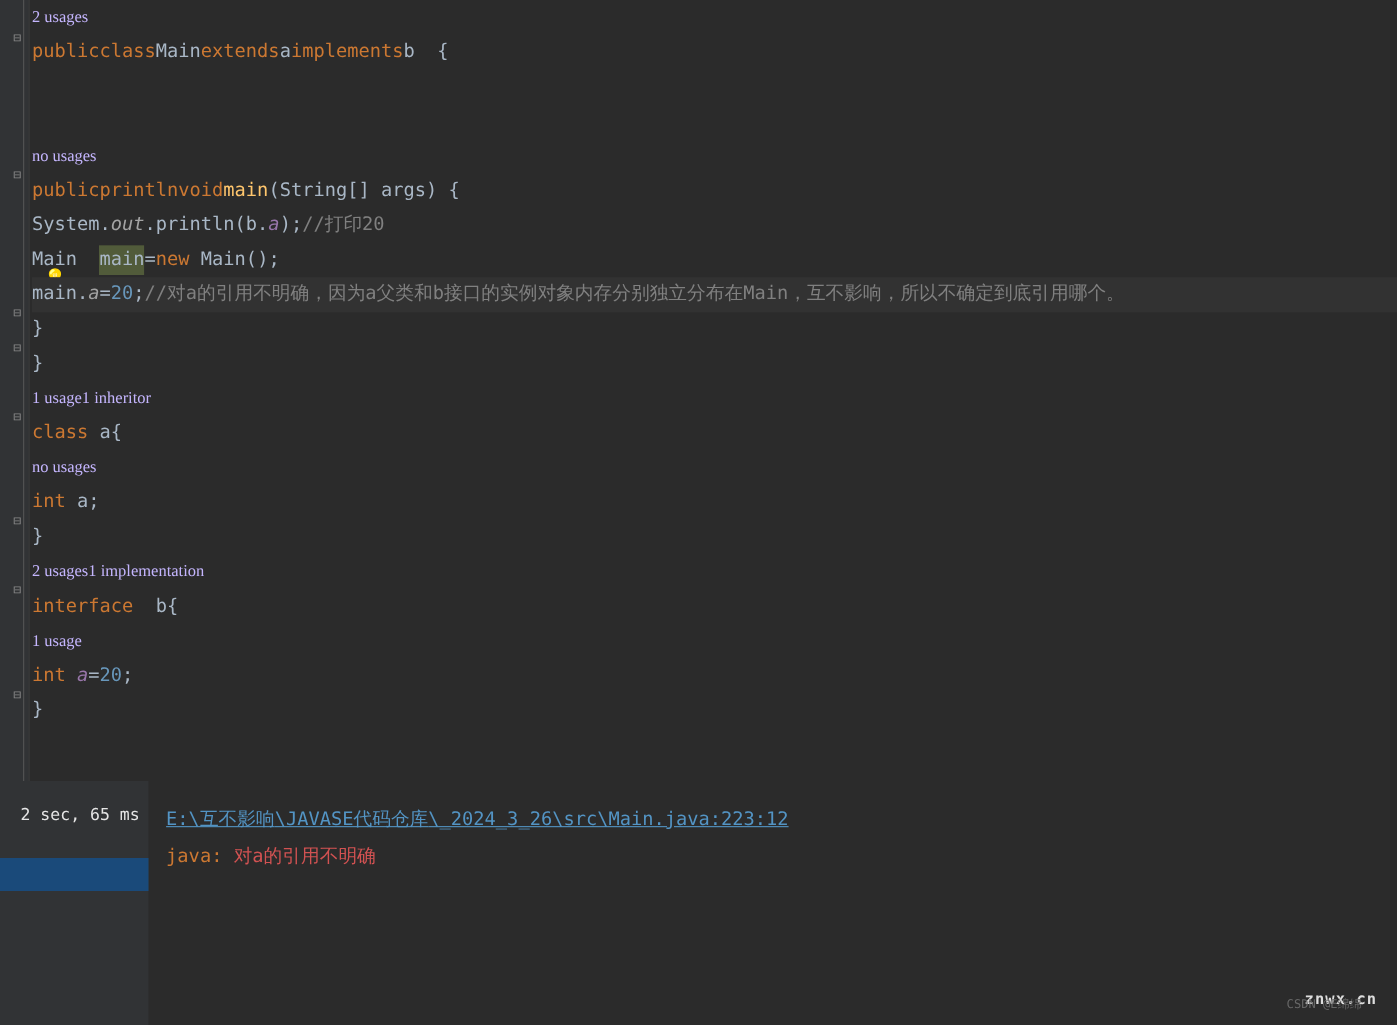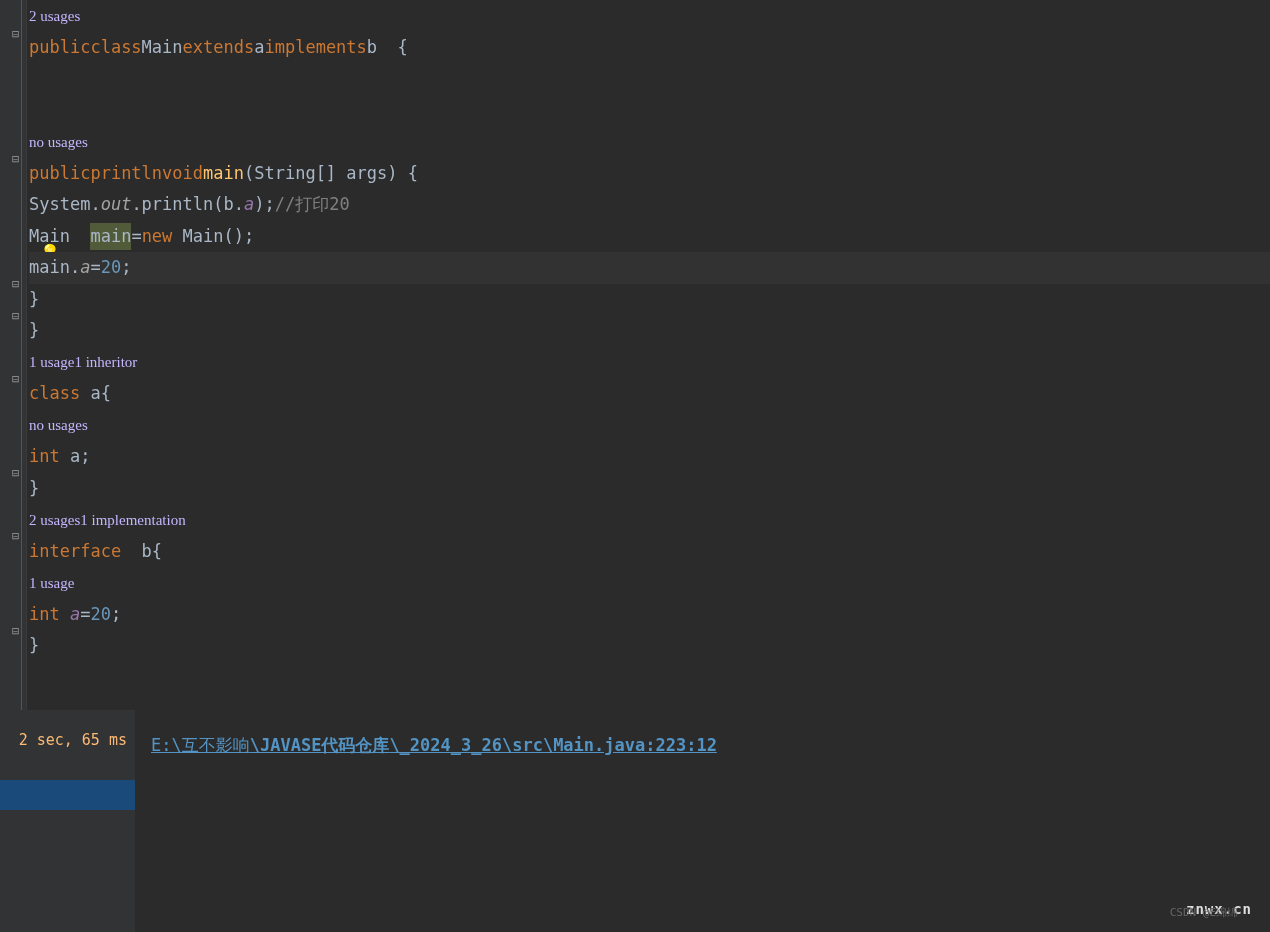--- a/index.html
+++ b/index.html
@@ -77,40 +77,40 @@
   display: flex;
 }
 .error-gutter {
   width: 135px;
   background: #313335;
   padding-top: 18px;
 }
 .error-time {
   text-align: right;
   padding-right: 8px;
-  color: #fdba74;
+  color: #e5e5e5;
   font-size: 15px;
 }
 .blue-bar {
   height: 30px;
   background: #1a4a7a;
   margin-top: 28px;
 }
 .error-content {
   flex: 1;
   padding: 18px 16px;
   font-size: 17px;
   line-height: 2.0;
 }
 .error-link {
   color: #5394c4;
   text-decoration: underline;
   cursor: pointer;
 }
-.error-link .path-bold { font-weight: bold; }
+.error-link .path-bold { font-weight: normal; }
 .java-label { color: #cc7832; }
 .error-text { color: #d25252; }
 .watermark {
   position: absolute;
   bottom: 12px;
   right: 18px;
   color: #ddd;
   font-size: 14px;
   font-weight: bold;
   letter-spacing: 1px;
@@ -143,21 +143,21 @@
     <div class="code-line hint">2 usages</div>
     <div class="code-line">
       <span class="kw">public</span> <span class="kw">class</span> <span>Main</span> <span class="kw">extends</span> <span>a</span>  <span class="kw">implements</span> <span>b</span><span>  {</span>
     </div>
     <div class="code-line"></div>
     <div class="code-line"></div>
     <div class="code-line hint">    <span>no usages</span></div>
     <div class="code-line">    <span class="kw">public</span> <span class="kw">println</span> <span class="kw">void</span> <span class="method">main</span><span>(String[] args) {</span></div>
     <div class="code-line">        <span>System.</span><span class="static-field">out</span><span>.println(b.</span><span class="field-italic">a</span><span>);</span><span class="comment">//打印20</span></div>
     <div class="code-line">        <span>Main  </span><span class="highlight-box">main</span><span>=</span><span class="kw">new</span><span> Main();</span></div>
-    <div class="code-line cursor-line">      <span>main.</span><span class="static-field">a</span><span>=</span><span class="num">20</span><span>;</span></div>
+    <div class="code-line cursor-line">      <span>main.</span><span class="static-field">a</span><span>=</span><span class="num">20</span><span>;</span><span class="comment"><span>//对a的引用不明确，因为a父类和b接口的实例对象内存分别独立分布在</span><span>Main</span><span>，互不影响，所以不确定到底引用哪个。</span></span></div>
     <div class="code-line">    <span>}</span></div>
     <div class="code-line"><span>}</span></div>
     <div class="code-line hint"><span>1 usage</span>   <span>1 inheritor</span></div>
     <div class="code-line"><span class="kw">class</span><span> a{</span></div>
     <div class="code-line hint"> <span>no usages</span></div>
     <div class="code-line"> <span class="kw">int</span><span> a;</span></div>
     <div class="code-line"><span>}</span></div>
     <div class="code-line hint"><span>2 usages</span>   <span>1 implementation</span></div>
     <div class="code-line"><span class="kw">interface</span><span>  b{</span></div>
     <div class="code-line hint"><span>1 usage</span></div>
@@ -168,17 +168,20 @@
 
 <div class="error-area">
   <div class="error-gutter">
     <div class="error-time">2 sec, 65 ms</div>
     <div class="blue-bar"></div>
   </div>
   <div class="error-content">
     <div>
       <span class="error-link"><span>E:\互不影响</span><span class="path-bold">\JAVASE代码仓库</span><span class="path-bold">\_2024_3_26\src\Main.java:223:12</span></span>
     </div>
+    <div>
+      <span class="java-label">java:</span><span class="error-text"> 对a的引用不明确</span>
+    </div>
   </div>
 </div>
 
 <div class="watermark">znwx.cn</div>
 <div class="watermark2">CSDN @E绵绵</div>
 
 </body></html>

